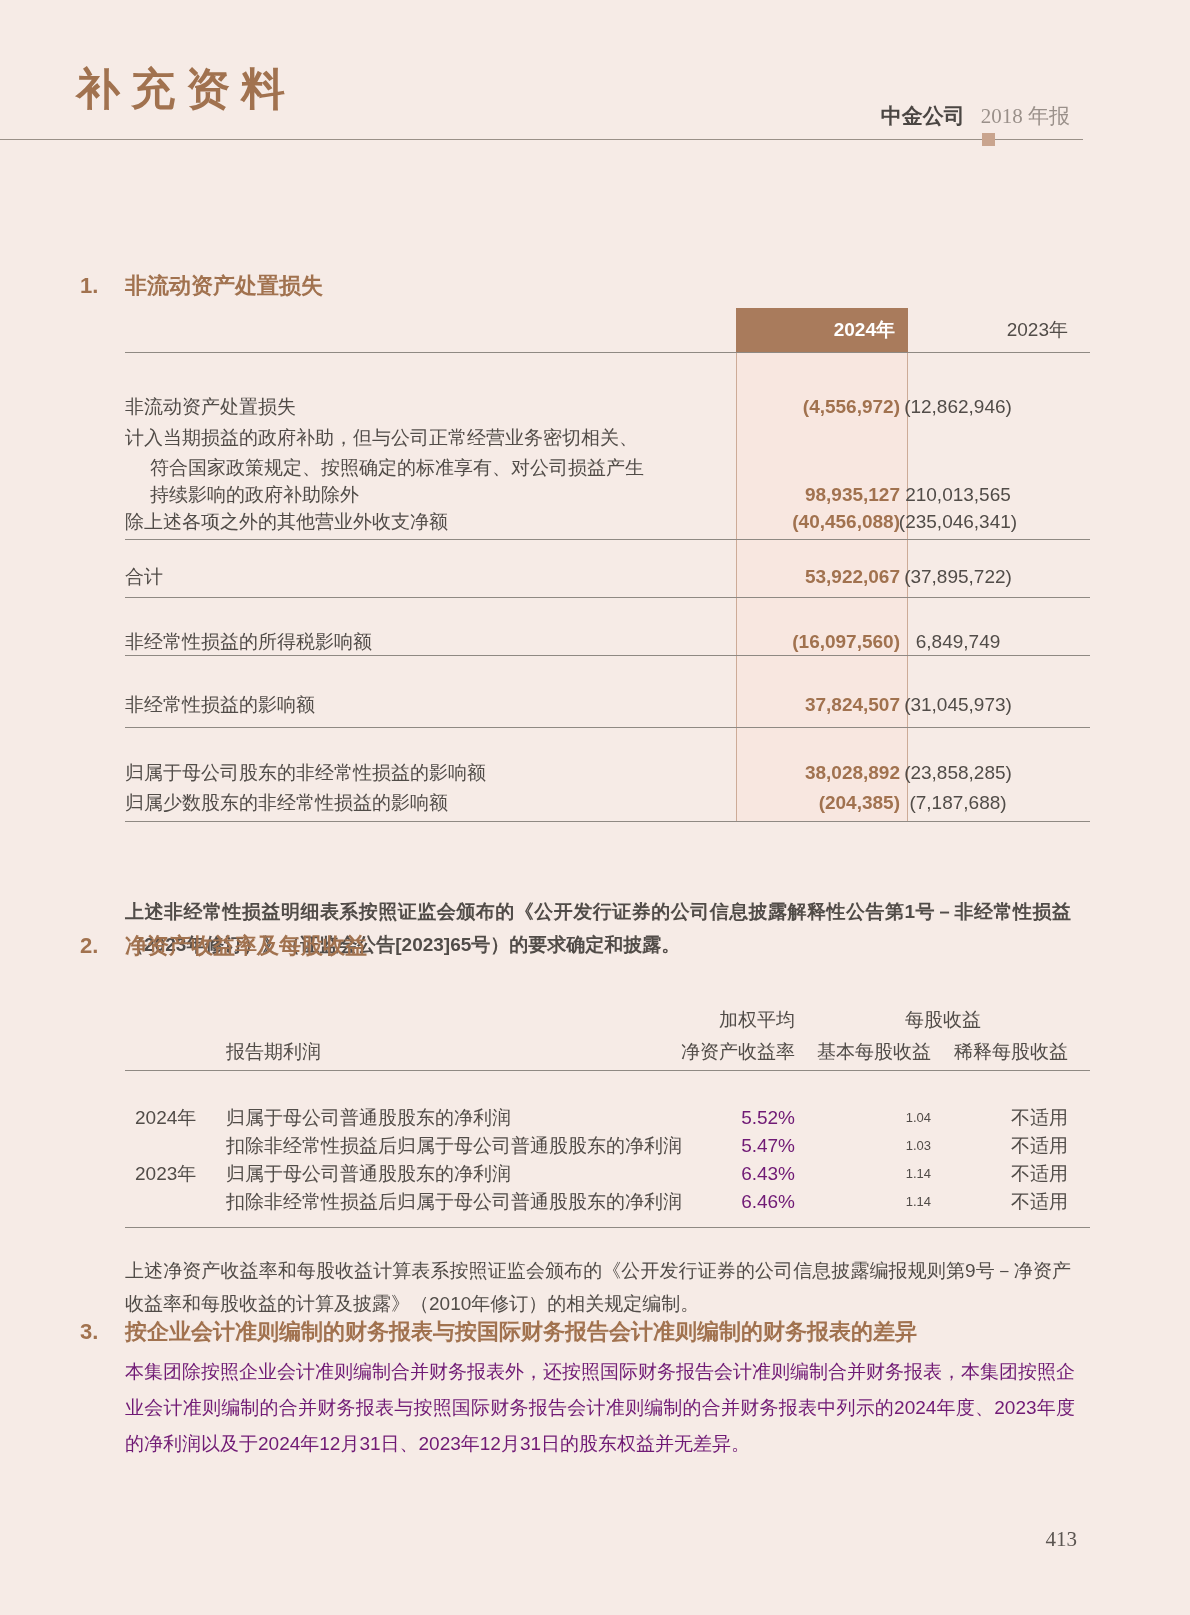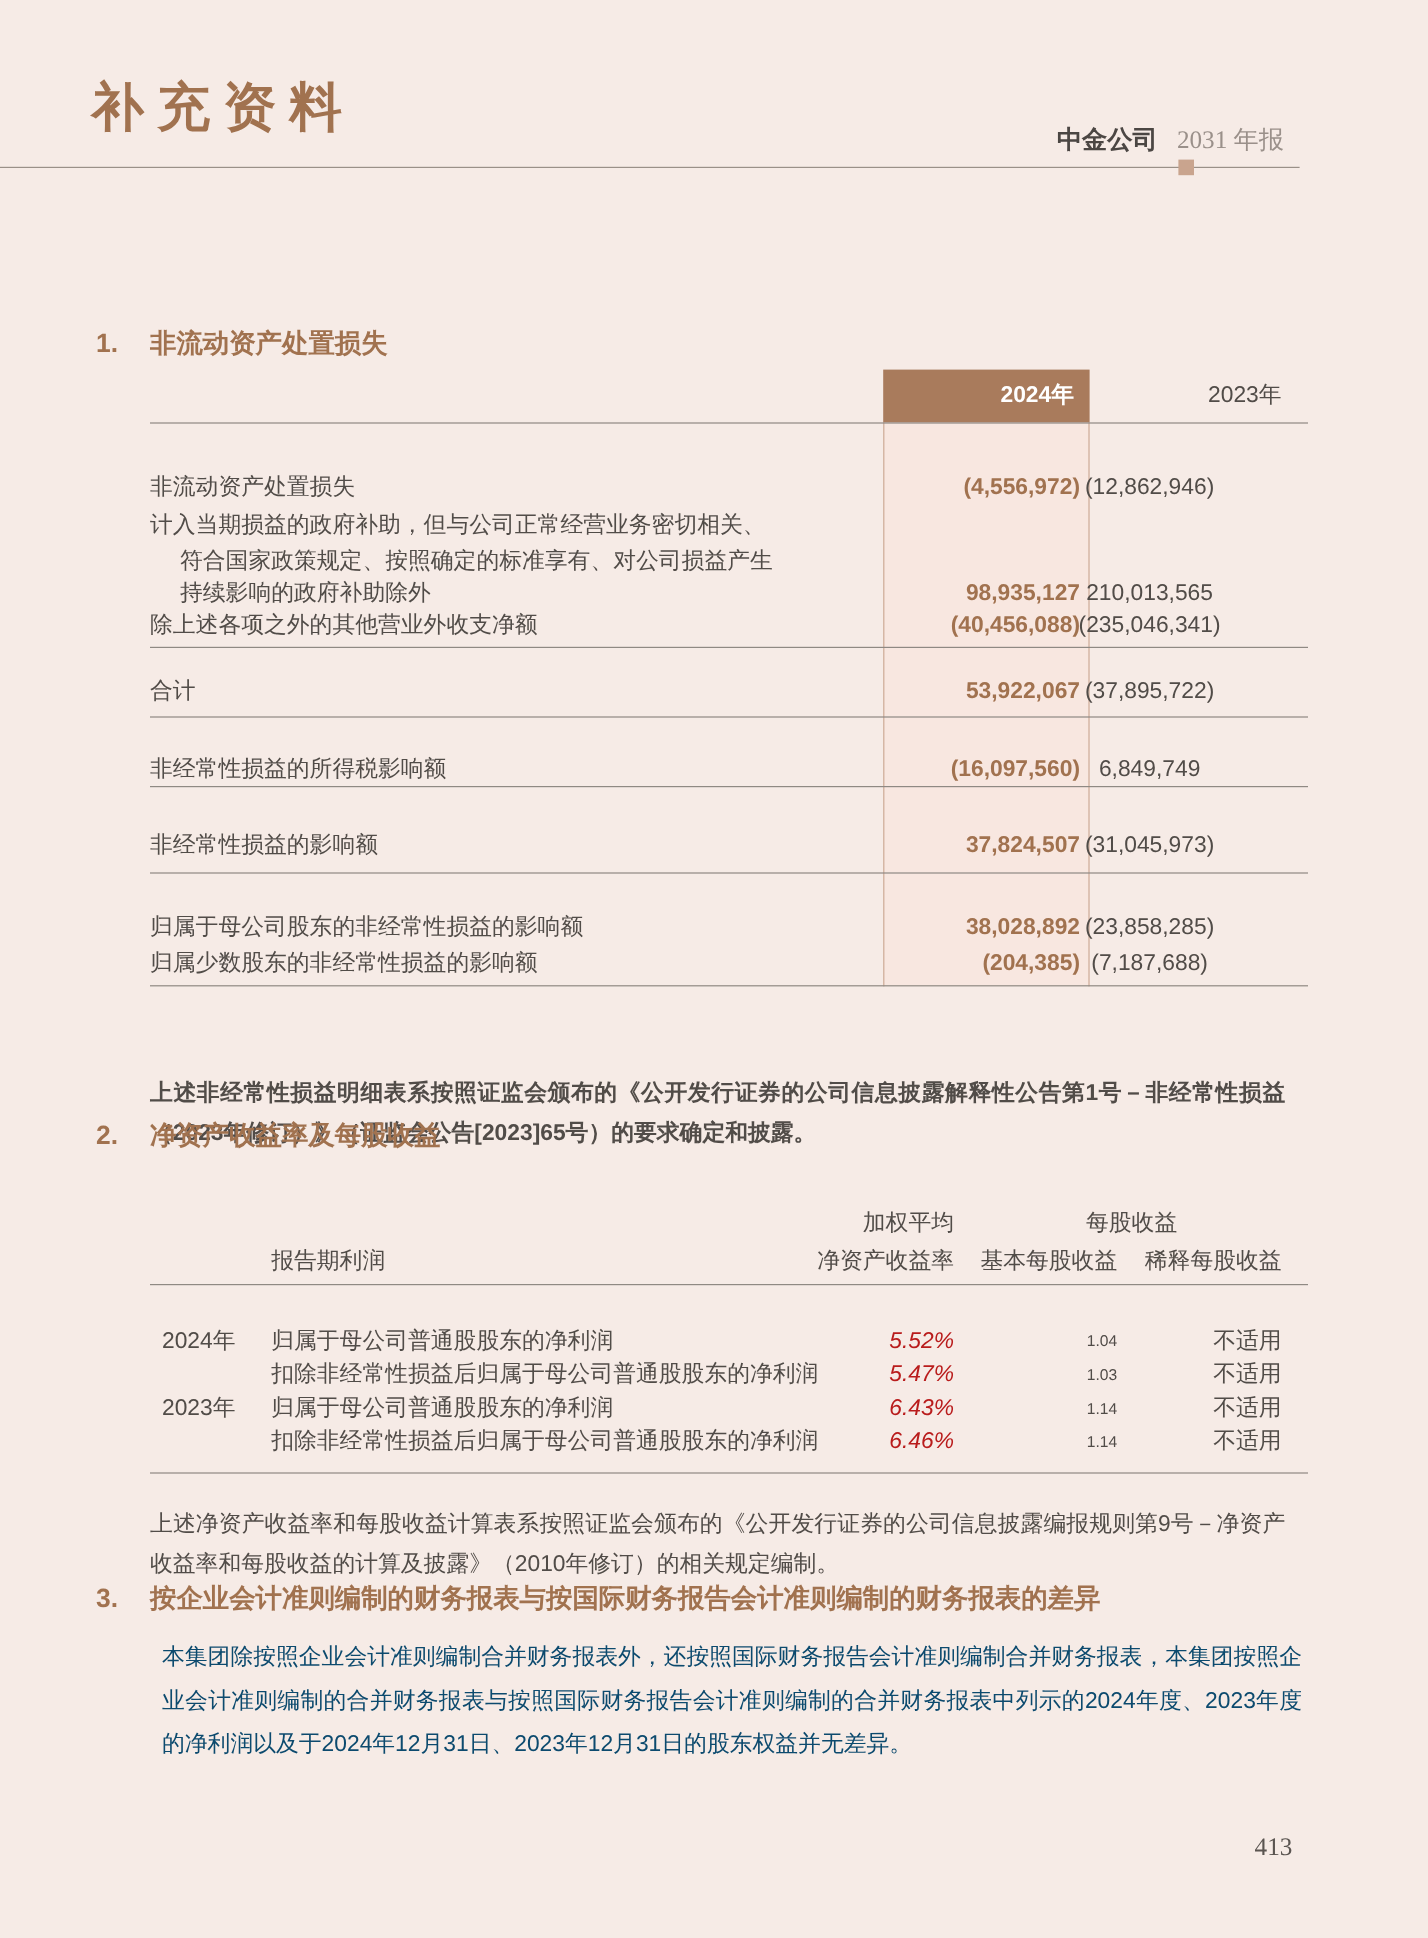--- a/index.html
+++ b/index.html
@@ -49,36 +49,36 @@
   .t2-rule{position:absolute;left:0;width:965px;height:1px;background:#8f8983;}
   .t2-h{position:absolute;font-size:19px;line-height:26px;color:#514c48;white-space:nowrap;}
   .t2-gh-left{right:295px;width:220px;text-align:right;top:7px;}
   .t2-gh-right{left:693px;width:250px;text-align:center;top:7px;}
   .t2-col-label{left:101px;top:39px;}
   .t2-col-roe{right:295px;width:220px;text-align:right;top:39px;}
   .t2-col-basic{right:159px;width:170px;text-align:right;top:39px;}
   .t2-col-diluted{right:22px;width:170px;text-align:right;top:39px;}
   .t2-year{position:absolute;left:10px;font-size:19px;line-height:26px;color:#514c48;white-space:nowrap;}
   .t2-label{position:absolute;left:101px;font-size:19px;line-height:26px;color:#514c48;white-space:nowrap;}
-  .t2-roe{position:absolute;right:295px;width:200px;text-align:right;font-size:19px;line-height:26px;color:#b91c1c;font-style:italic;}
+  .t2-roe{position:absolute;right:295px;width:200px;text-align:right;font-size:19px;line-height:26px;color:#701a75;}
   .t2-basic{position:absolute;right:159px;width:150px;text-align:right;font-size:13px;line-height:26px;color:#514c48;}
   .t2-diluted{position:absolute;right:22px;width:150px;text-align:right;font-size:19px;line-height:26px;color:#514c48;}
   
-  .sec3-body{left:125px;top:1354px;width:950px;font-size:19px;line-height:36px;color:#0c4a6e;
-             text-align:justify;text-justify:inter-ideograph;margin:10px;}
+  .sec3-body{left:125px;top:1354px;width:950px;font-size:19px;line-height:36px;color:#701a75;
+             text-align:justify;text-justify:inter-ideograph;margin:0;}
   
   .page-number{top:1527px;right:113px;font-family:"Liberation Serif",serif;
                font-size:21px;color:#5b5551;}
 </style>
 </head>
 <body>
 
 <div class="abs page-title">补充资料</div>
 <div class="abs header-meta">
-  <span class="company">中金公司</span><span class="report">2031 年报</span>
+  <span class="company">中金公司</span><span class="report">2018 年报</span>
 </div>
 <div class="abs header-rule"></div>
 <div class="abs header-square"></div>
 
 <div class="abs sec-num" style="top:272px;">1.</div>
 <div class="abs sec-title" style="top:272px;">非流动资产处置损失</div>
 
 <div class="abs t1">
   <div class="t1-shade"></div>
   <div class="t1-box">2024年</div>

